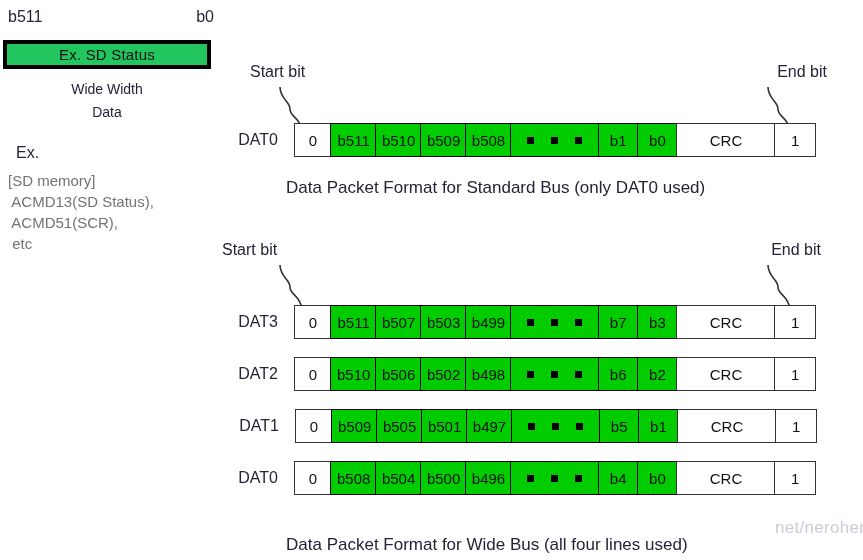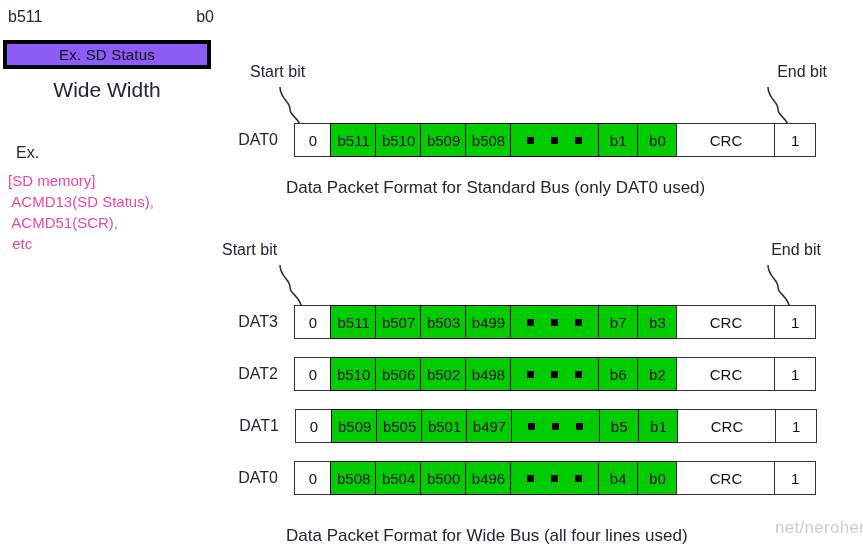--- a/index.html
+++ b/index.html
@@ -16,34 +16,34 @@
   
   .left-panel{position:absolute;left:0;top:0;width:222px;height:560px;}
 
   .bit-labels{position:absolute;left:6px;top:8px;width:210px;height:22px;}
   .bit-labels .lbl{position:absolute;font-size:16px;color:#242438;}
   .bit-left{left:2px;top:0;}
   .bit-right{right:2px;top:0;}
 
   .status-box{
     position:absolute;left:3px;top:40px;width:208px;height:29px;
-    background:#8b5cf6;
+    background:#22c55e;
     border:4px solid #000000;
     box-sizing:border-box;
     display:flex;align-items:center;justify-content:center;
   }
   .status-box span{font-size:15px;color:#111;letter-spacing:.2px;}
 
   .wide-width{
     position:absolute;left:0;top:78px;width:214px;
-    text-align:center;font-size:21px;line-height:23px;color:#242438;
+    text-align:center;font-size:14px;line-height:23px;color:#242438;
   }
 
   .ex-label{position:absolute;left:16px;top:144px;font-size:16px;color:#242438;}
-  .ex-list{position:absolute;left:8px;top:170px;font-size:15px;line-height:21px;color:#ec4899;white-space:pre;}
+  .ex-list{position:absolute;left:8px;top:170px;font-size:15px;line-height:21px;color:#737373;white-space:pre;}
 
   
   .section{position:absolute;text-decoration:underline;}
 
   .row{position:absolute;height:34px;}
   .row-label{
     position:absolute;left:0;top:0;width:58px;height:34px;
     display:flex;align-items:center;justify-content:flex-end;
     font-size:16px;color:#242438;padding-right:8px;box-sizing:border-box;
   }
@@ -96,20 +96,21 @@
       <span class="lbl bit-left">b511</span>
       <span class="lbl bit-right">b0</span>
     </div>
 
     <div class="status-box">
       <span>Ex. SD Status</span>
     </div>
 
     <div class="wide-width">
       <div>Wide Width</div>
+      <div>Data</div>
     </div>
 
     <div class="ex-label">Ex.</div>
     <div class="ex-list">[SD memory]
  ACMD13(SD Status),
  ACMD51(SCR),
  etc</div>
   </div>
 
   <div class="section" style="left:228px;top:55px;width:635px;height:150px;">
@@ -243,17 +244,17 @@
               </div>
             </div>
             <div class="cell w-short green">b4</div>
             <div class="cell w-short green">b0</div>
             <div class="cell w-crc">CRC</div>
             <div class="cell w-end">1</div>
           </div>
         </div>
       </div>
 
-    <div class="caption" style="left:58px;top:291px;">Data Packet Format for Wide Bus (all four lines used)</div>
+    <div class="caption" style="left:58px;top:300px;">Data Packet Format for Wide Bus (all four lines used)</div>
   </div>
 
   <div class="watermark">net/nerohero</div>
 </div>
 
 </body></html>

